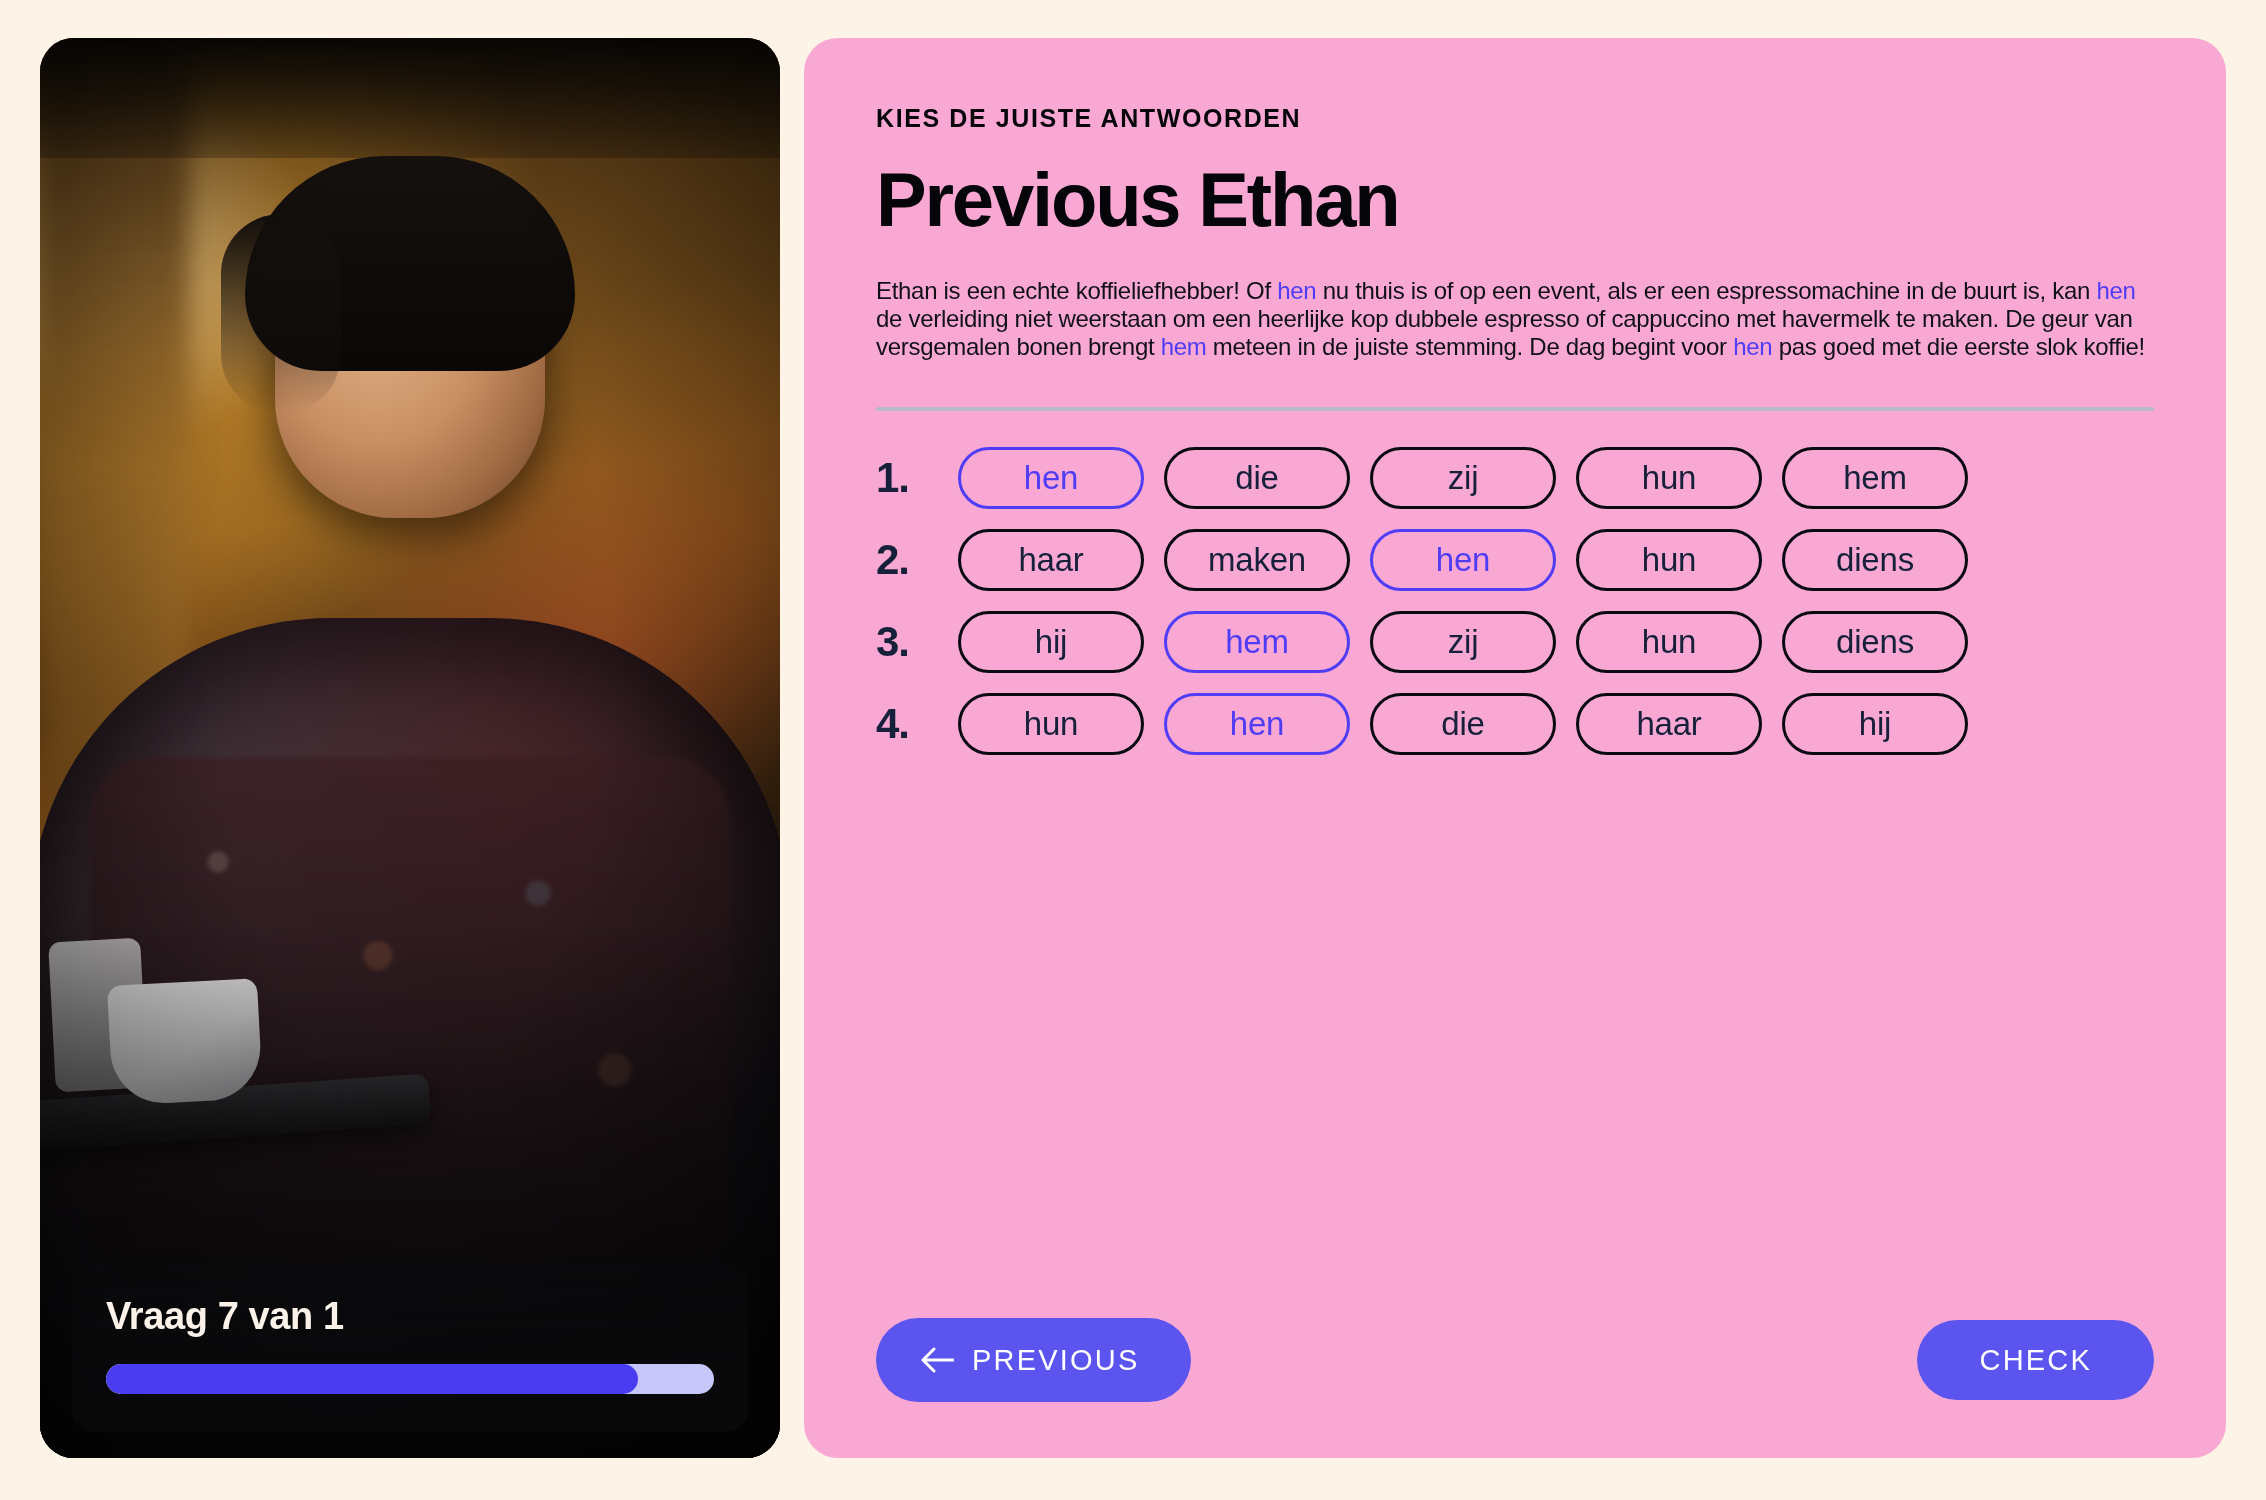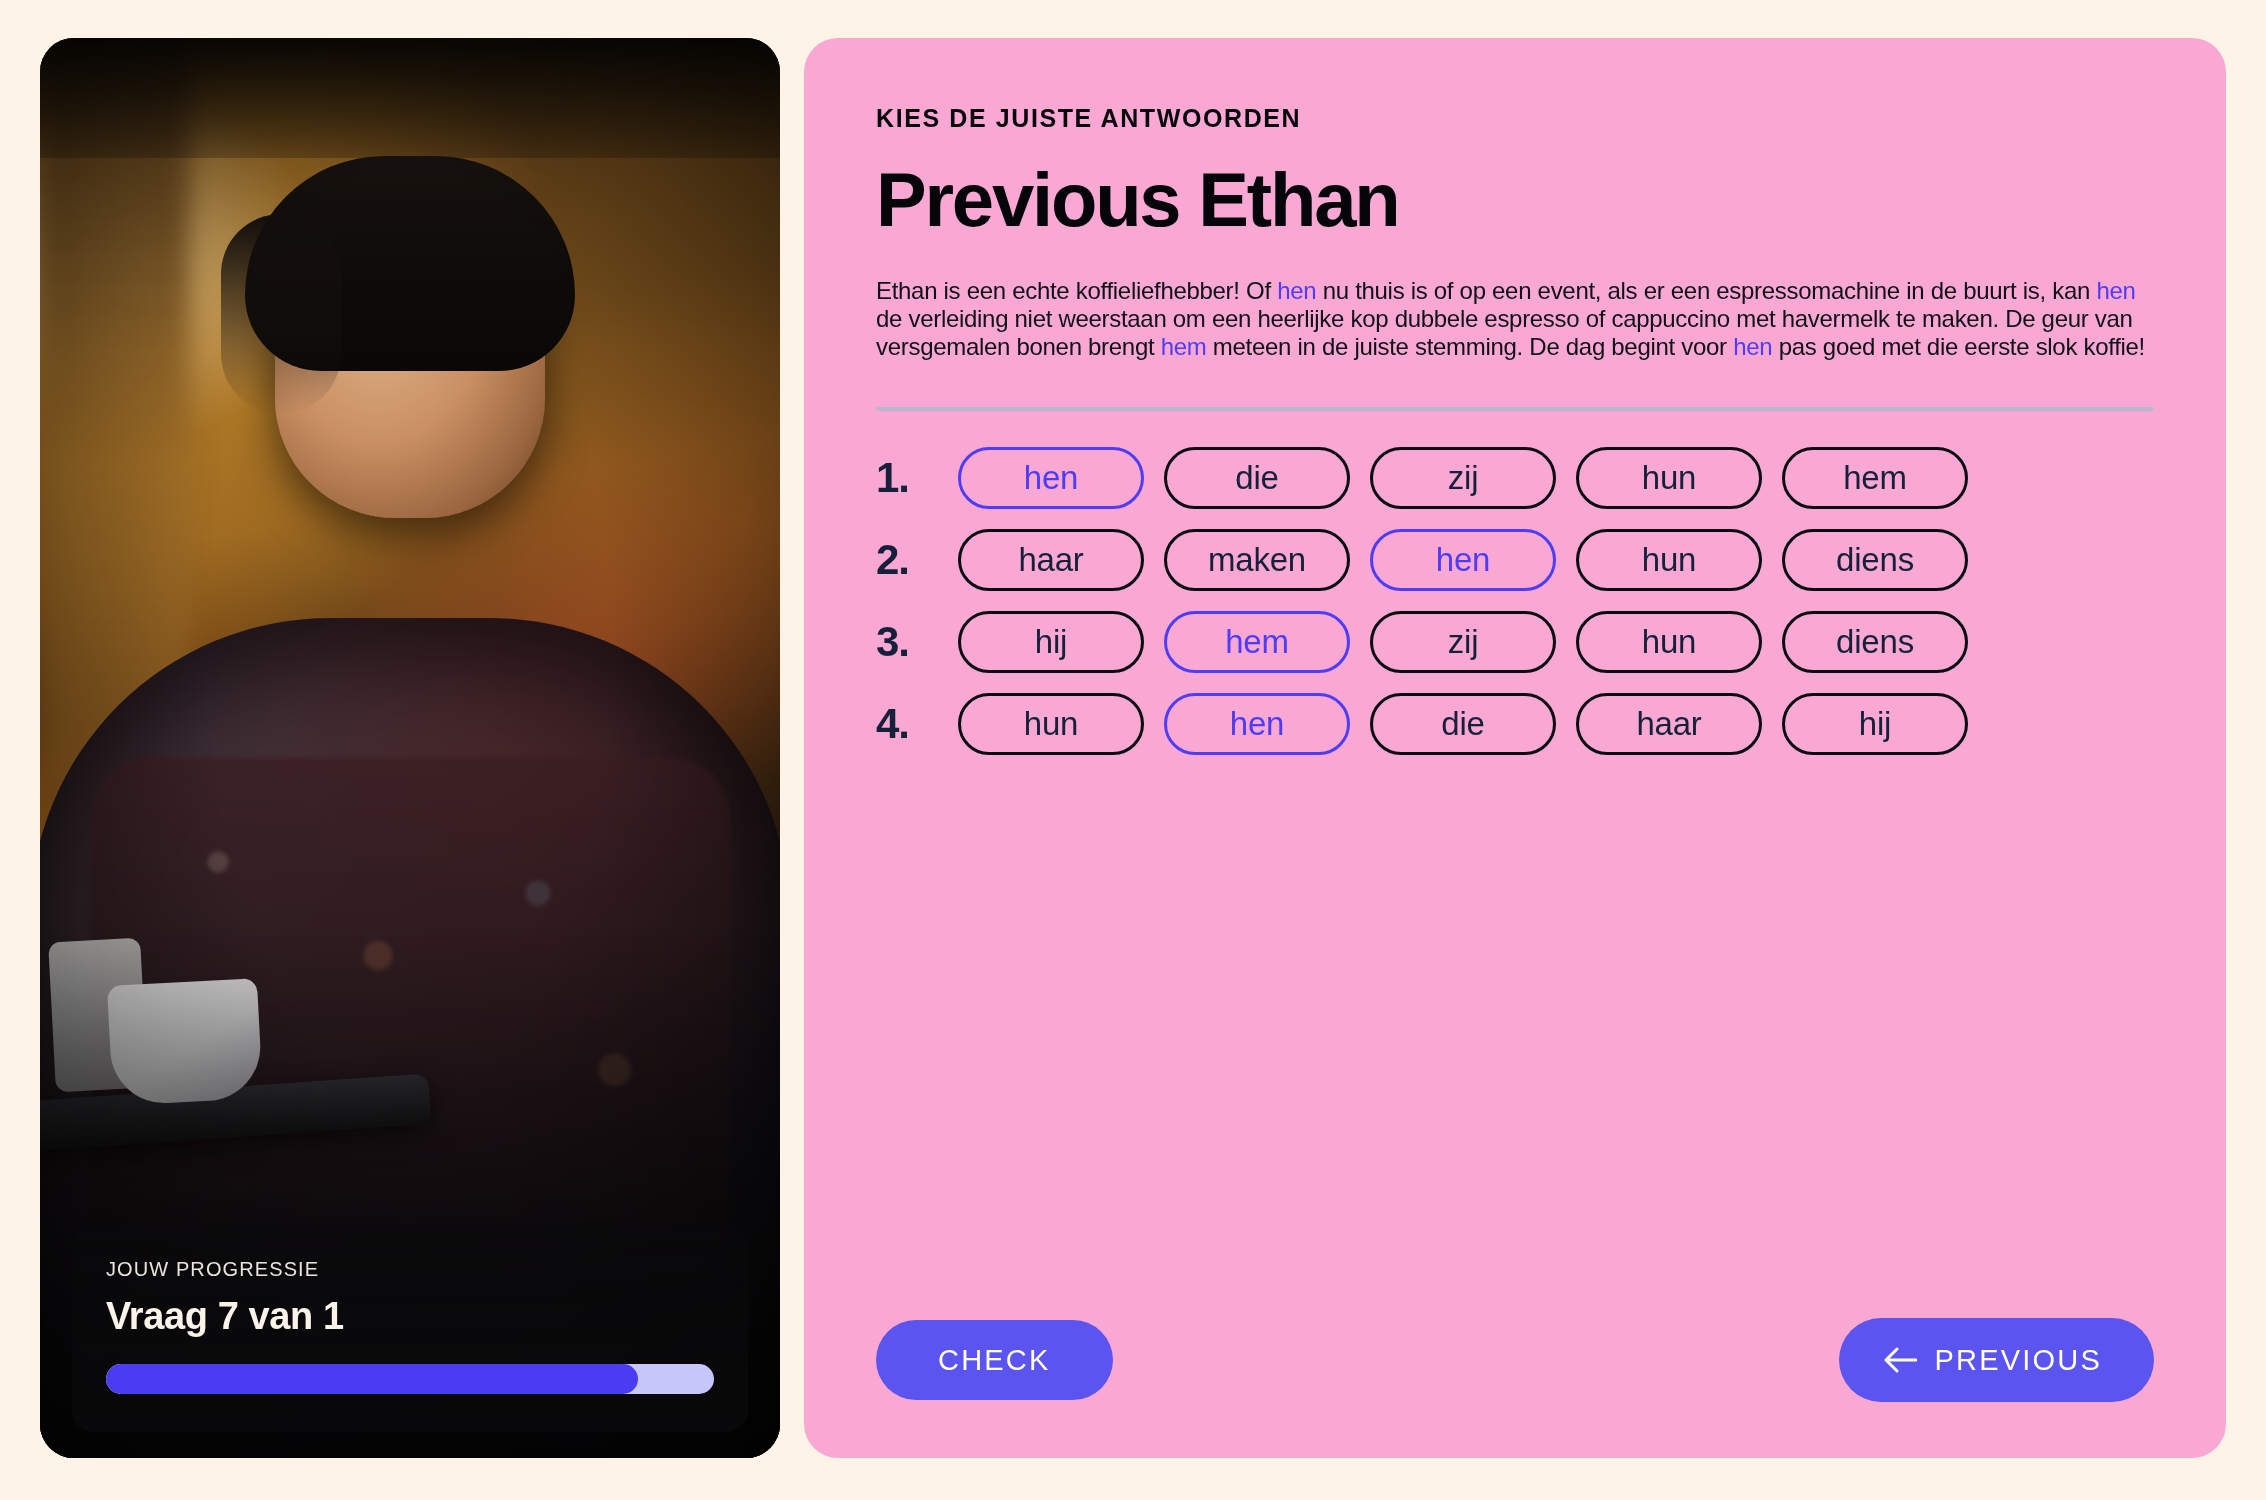--- a/index.html
+++ b/index.html
@@ -361,21 +361,20 @@
       <div class="shirt"></div>
       <div class="head"></div>
       <div class="hair"></div>
       <div class="tray"></div>
       <div class="jar"></div>
       <div class="cup"></div>
       <div class="vignette"></div>
     </div>
 
     <div class="progress-overlay">
-      <div class="progress-eyebrow">JOUW PROGRESSIE</div>
       <div class="progress-title">Vraag 7 van 1</div>
       <div class="progress-track">
         <div class="progress-fill" id="progress-fill" style="width: 87.5%;"></div>
       </div>
     </div>
   </div>
 
   <div class="quiz-panel">
 
     <div class="eyebrow">KIES DE JUISTE ANTWOORDEN</div>
@@ -415,28 +414,28 @@
           <div class="row-number">4.</div>
           <button class="pill">hun</button>
           <button class="pill selected">hen</button>
           <button class="pill">die</button>
           <button class="pill">haar</button>
           <button class="pill">hij</button>
         </div>
       </div>
 
     <div class="footer">
-      <button class="btn btn-check">
-        <span>Check</span>
-      </button>
-
       <button class="btn btn-prev">
         <span class="arrow-left">
           <svg viewBox="0 0 34 28" width="34" height="28" aria-hidden="true">
             <path d="M33 14 H4 M14 3 L3 14 L14 25" fill="none" stroke="#FFFFFF" stroke-width="3" stroke-linecap="round" stroke-linejoin="round"></path>
           </svg>
         </span>
         <span>Previous</span>
       </button>
+
+      <button class="btn btn-check">
+        <span>Check</span>
+      </button>
     </div>
 
   </div>
 </div>
 
 </body></html>

